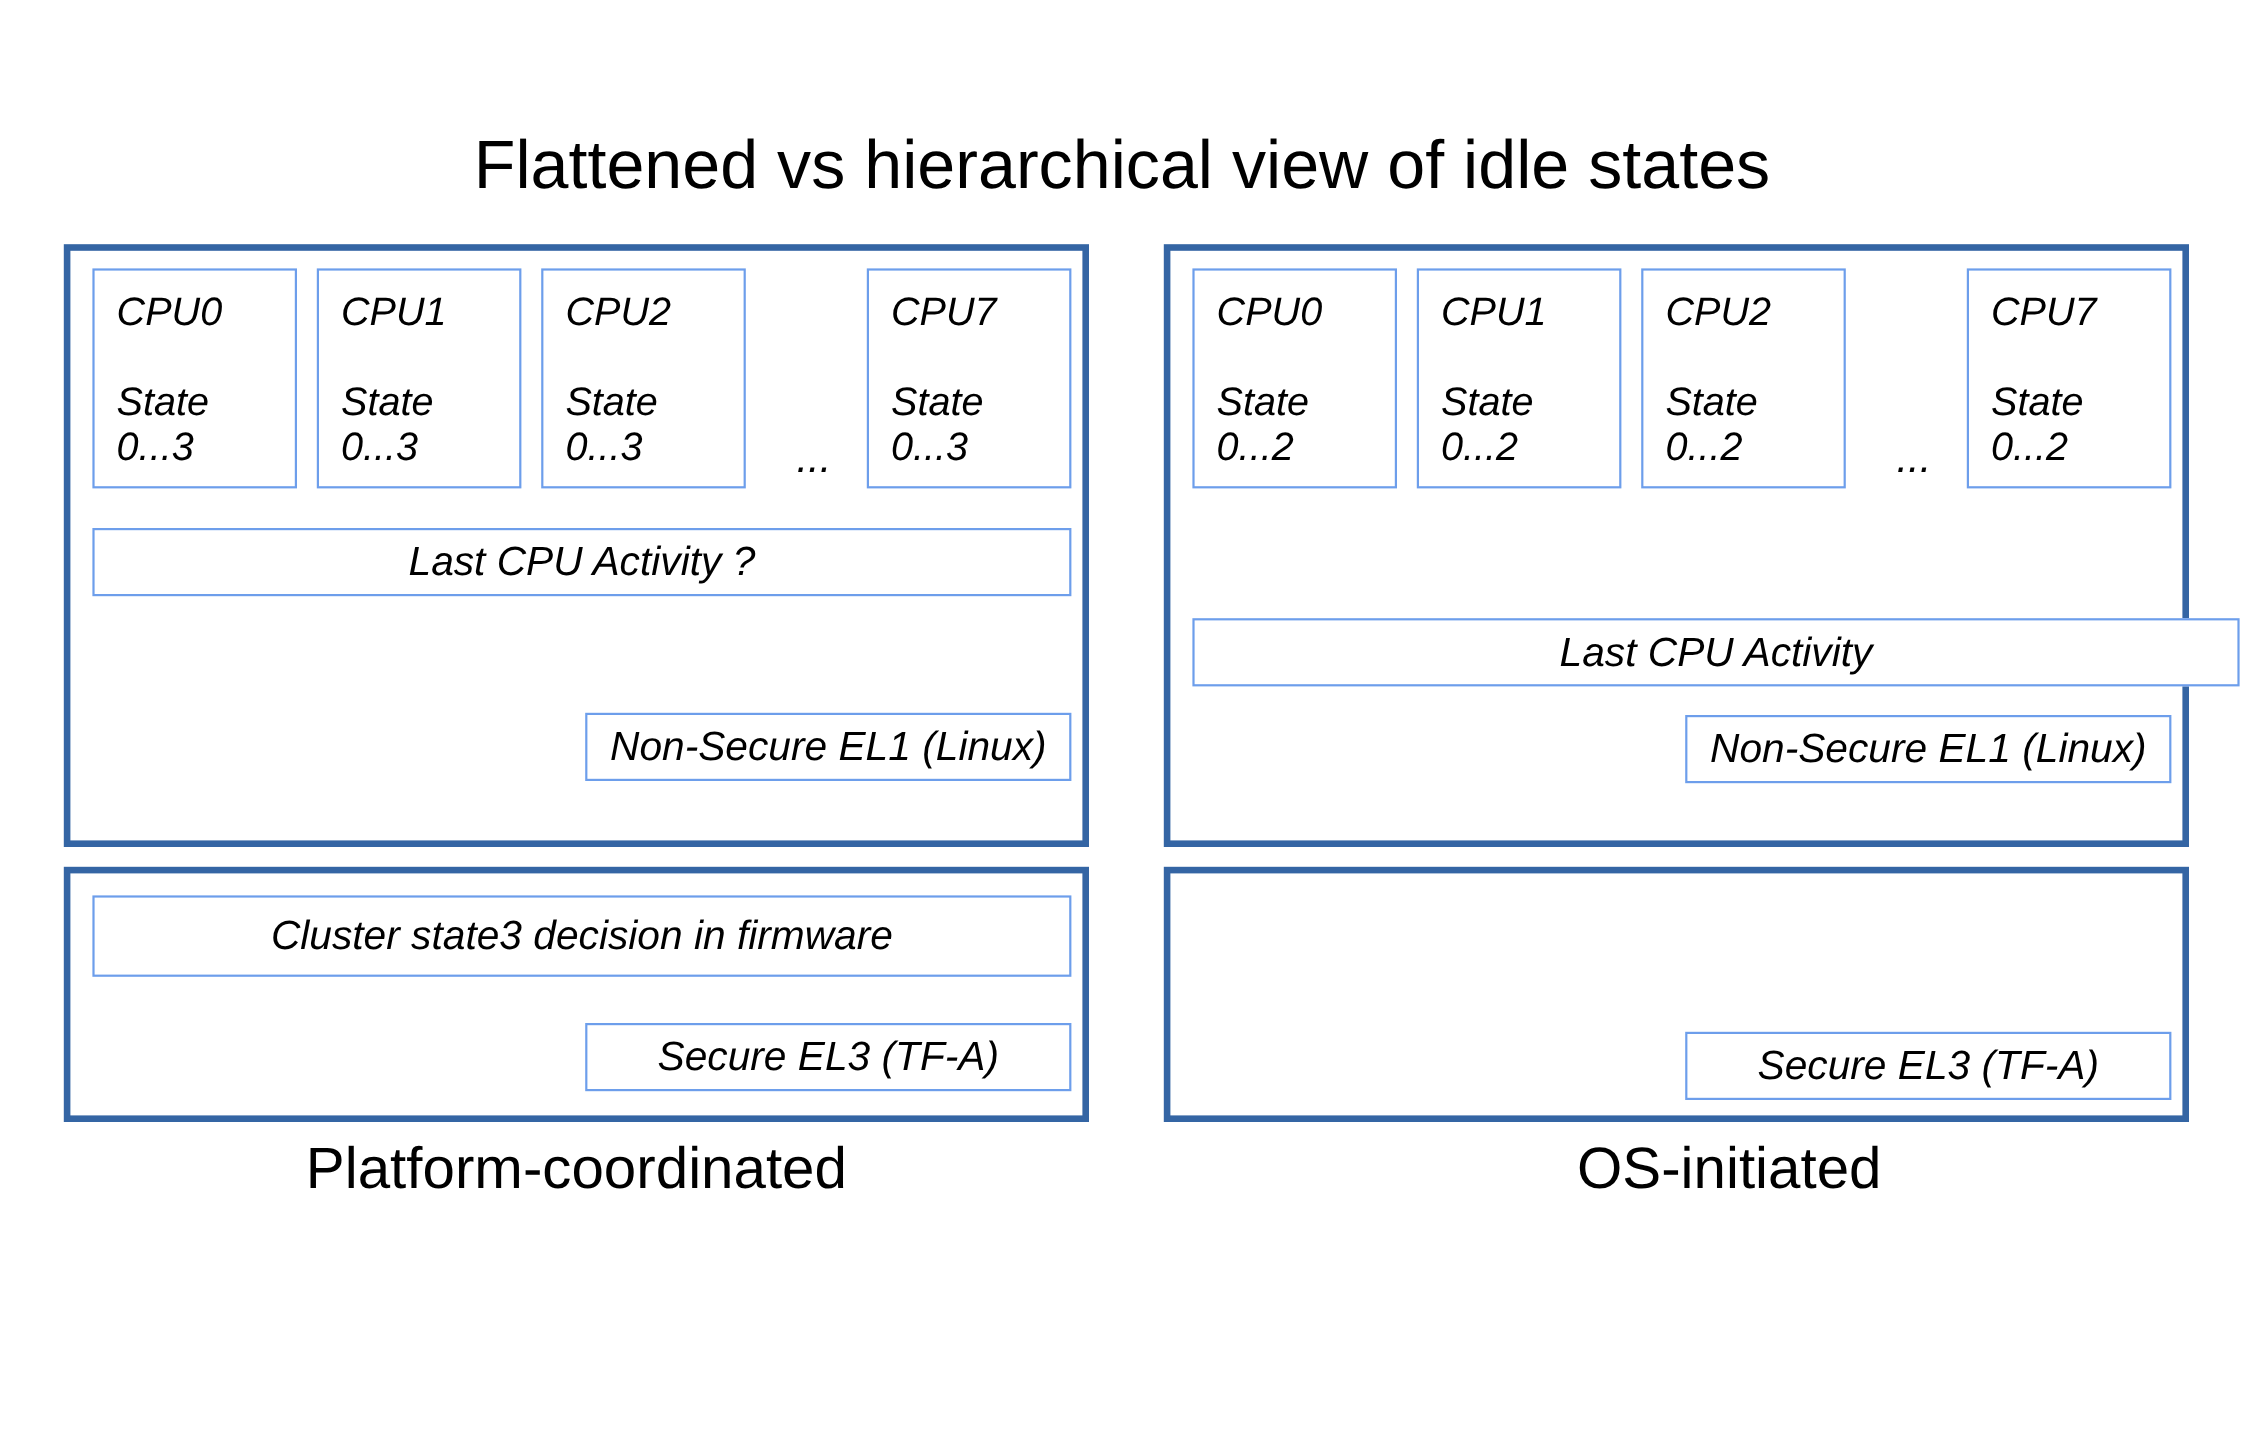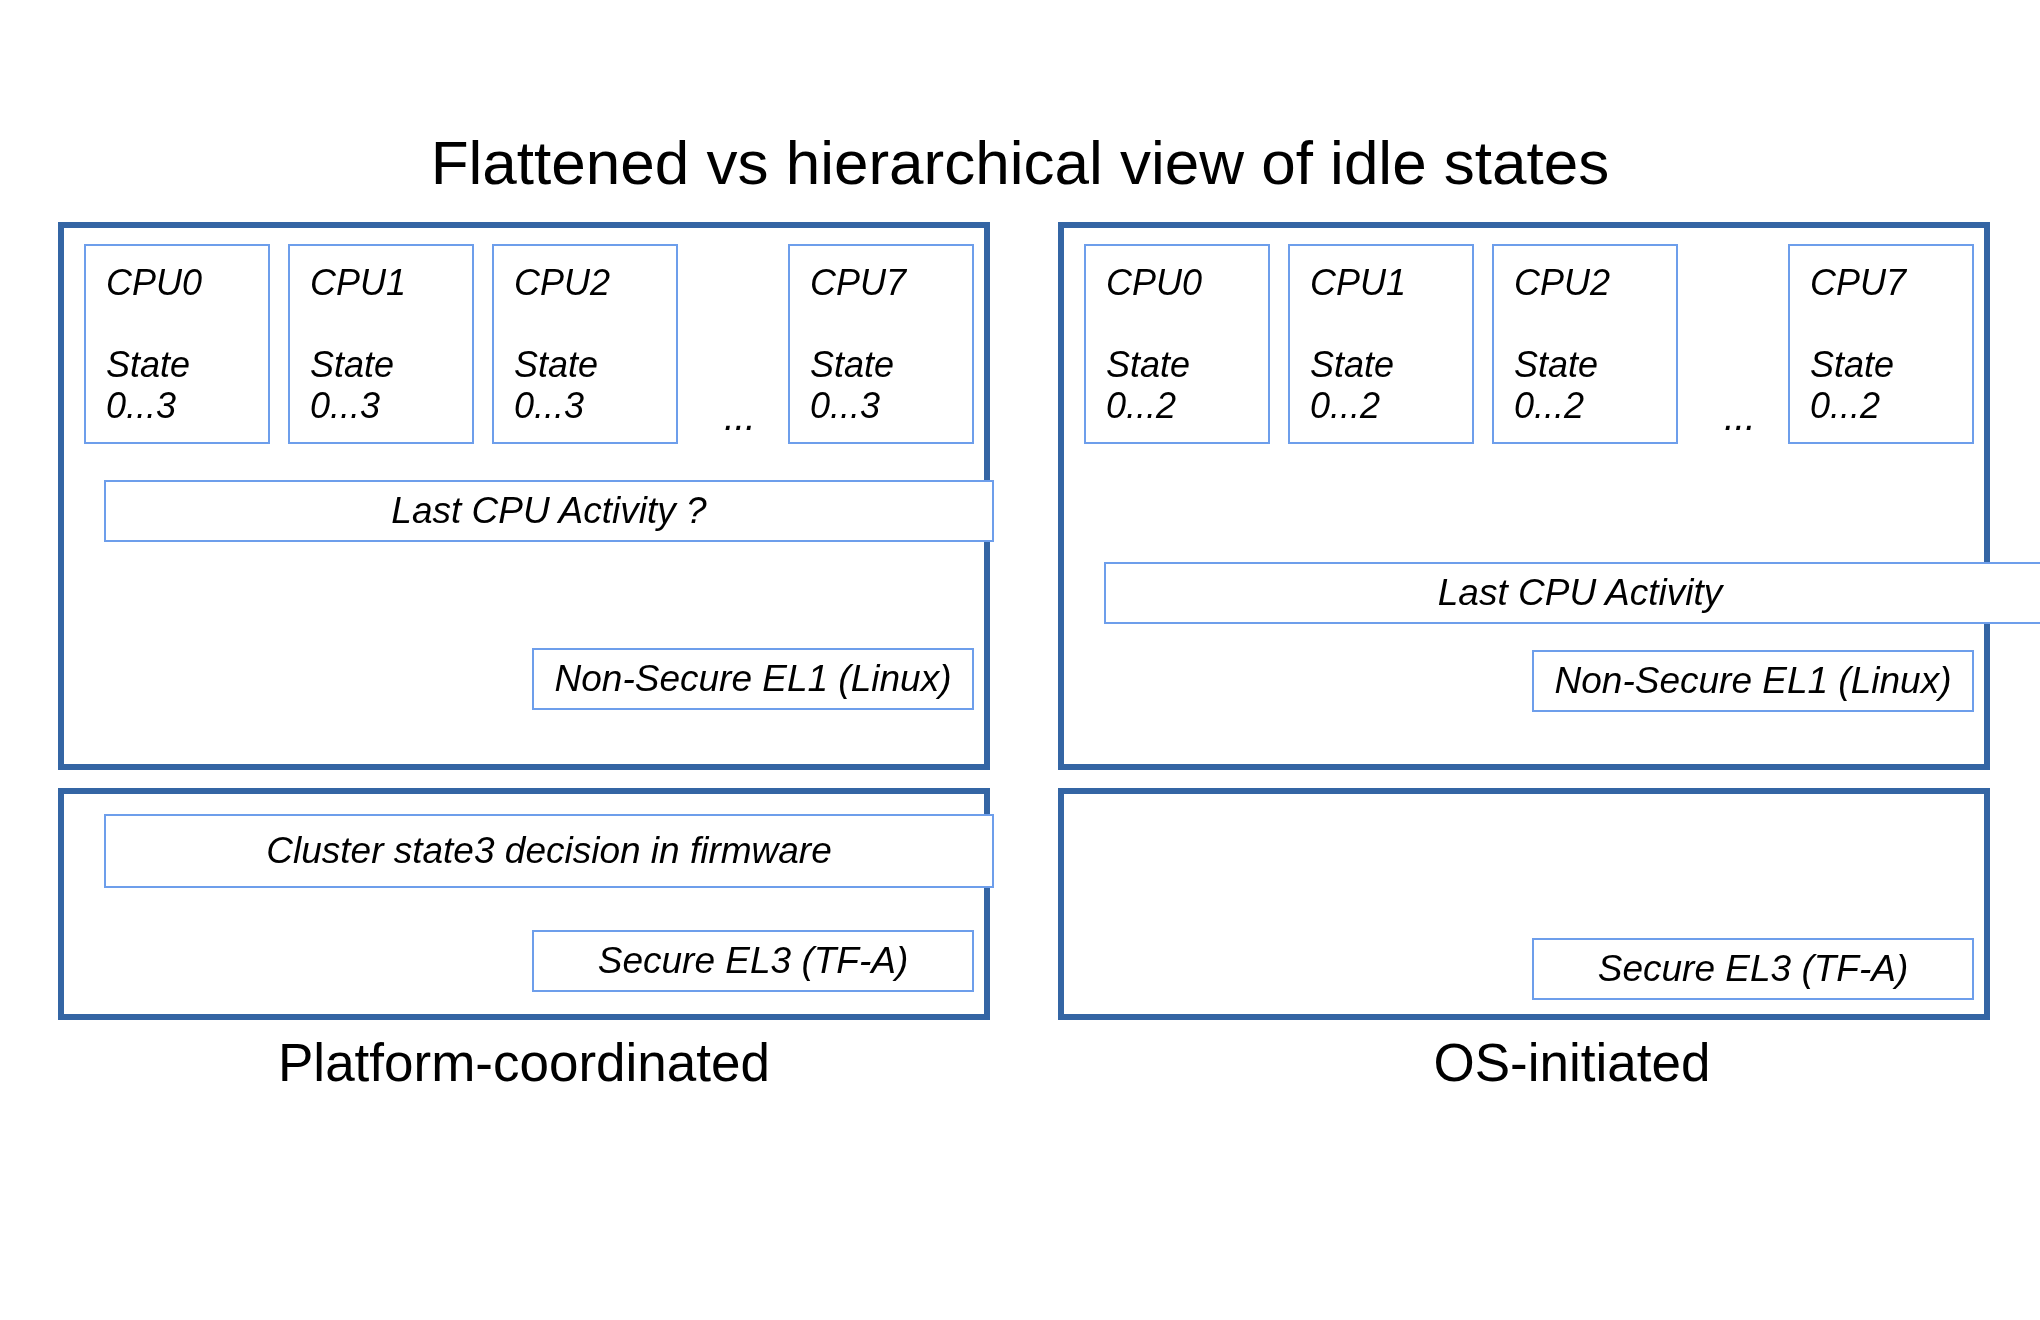--- a/index.html
+++ b/index.html
@@ -13,21 +13,21 @@
     font-family: "Liberation Sans", sans-serif;
     color: #000000;
     overflow: hidden;
     position: relative;
   }
 
   
   #slide-title {
     position: absolute;
     left: 0;
-    top: 132px;
+    top: 120px;
     width: 2040px;
     text-align: center;
     font-size: 62px;
     line-height: 1.0;
     letter-spacing: 0px;
     color: #000000;
     white-space: nowrap;
   }
 
   
@@ -91,21 +91,20 @@
   .bar {
     box-sizing: border-box;
     border: 2px solid #6d9eeb;
     background: #ffffff;
     position: absolute;
     display: flex;
     align-items: center;
     justify-content: center;
     font-size: 37px;
     white-space: nowrap;
-    margin-left: 20px;
   }
 
   
   .el-box {
     box-sizing: border-box;
     border: 2px solid #6d9eeb;
     background: #ffffff;
     position: absolute;
     display: flex;
     align-items: center;

